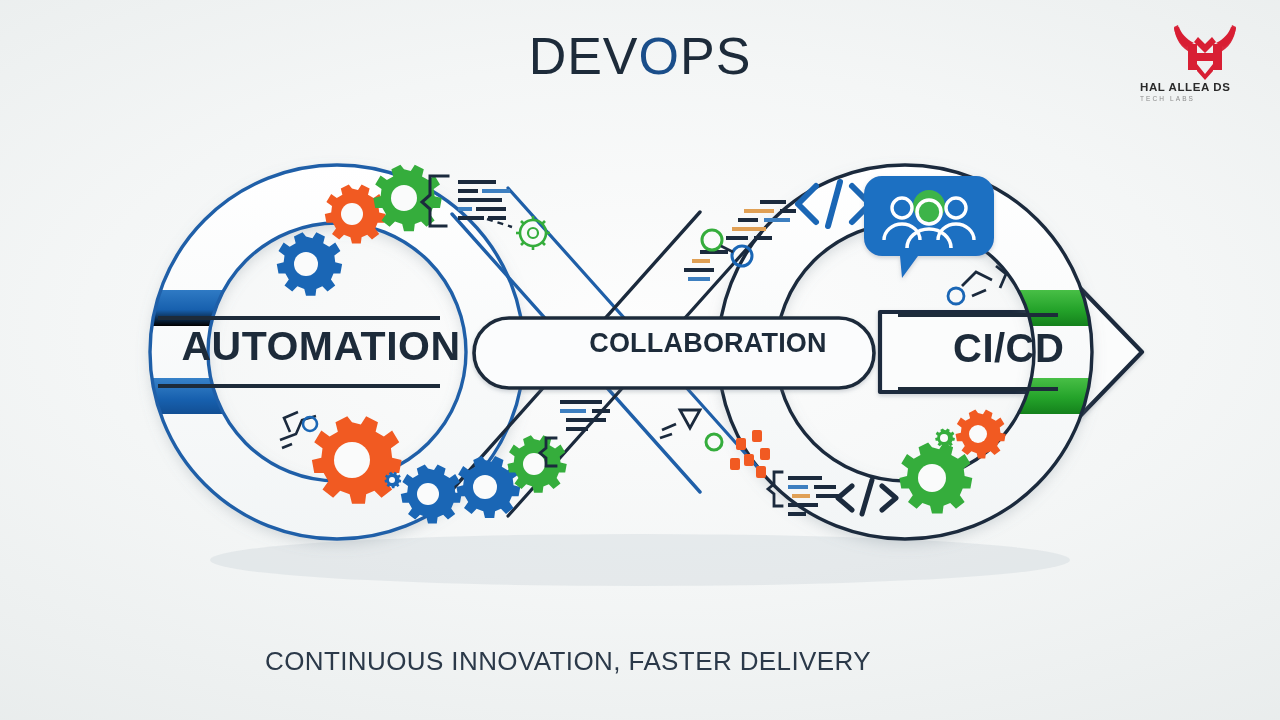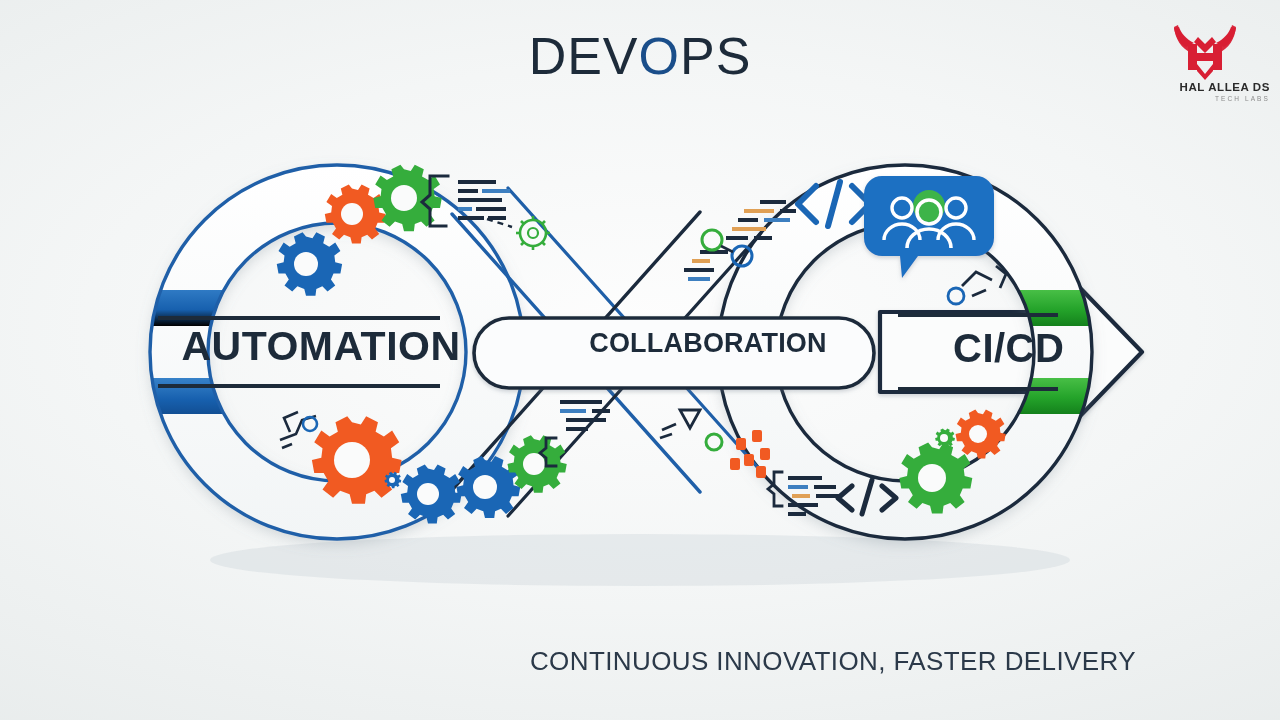--- a/index.html
+++ b/index.html
@@ -35,21 +35,21 @@
     white-space: nowrap;
   }
   #title .o-accent { color: #1a4e8a; }
 
   
   #logo {
     position: absolute;
     top: 22px;
     left: 1140px;
     width: 130px;
-    text-align: right;
+    text-align: left;
   }
   #logo-mark { display: block; margin: 0 auto; }
   #logo-name {
     font-size: 11.5px;
     font-weight: bold;
     letter-spacing: 0.6px;
     color: #2a2a2a;
     margin-top: 1px;
   }
   #logo-sub {
@@ -99,21 +99,21 @@
     font-size: 40px;
     letter-spacing: 0.5px;
   }
 
   
   #tagline {
     position: absolute;
     top: 646px;
     left: 0;
     width: 1136px;
-    text-align: right;
+    text-align: center;
     font-size: 26px;
     letter-spacing: 0.4px;
     color: #2b3949;
     white-space: nowrap;
   }
 </style>
 </head>
 <body>
 
 <div id="stage">

